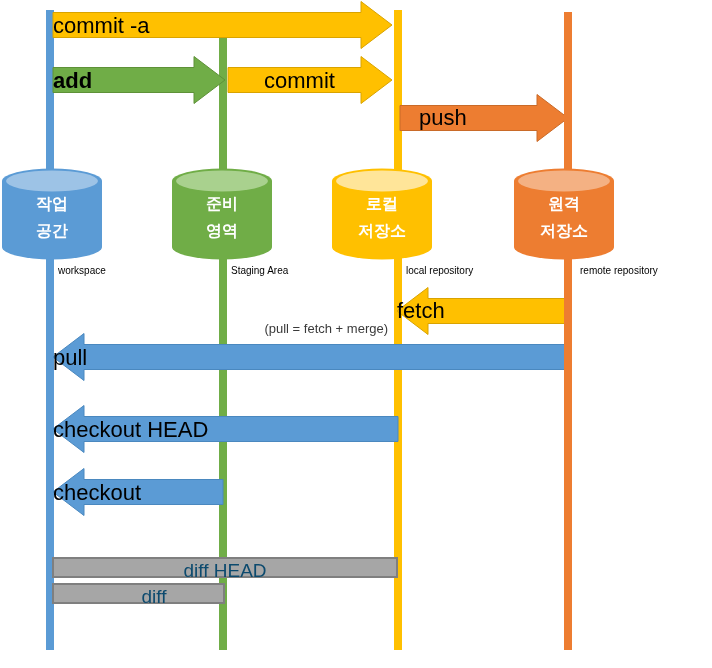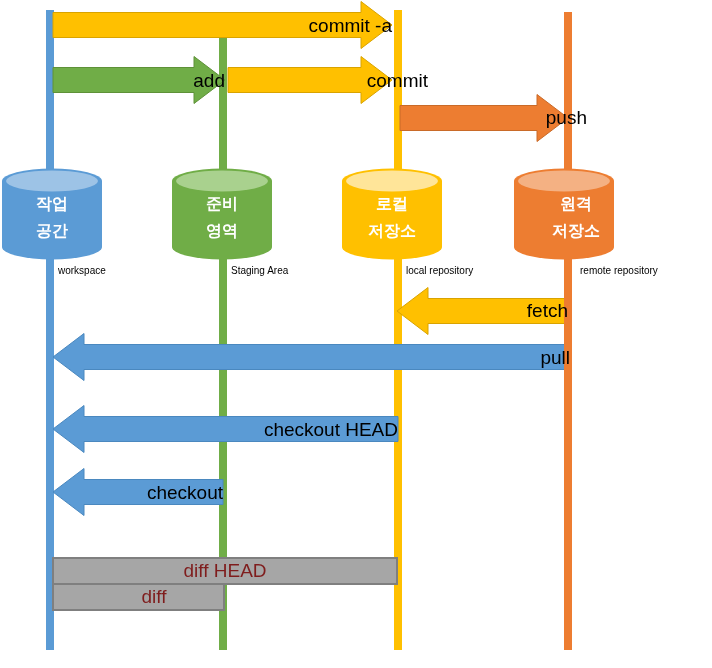--- a/index.html
+++ b/index.html
@@ -16,29 +16,29 @@
 
   
   svg.overlay { position:absolute; left:0; top:0; }
   .p-yellow { fill:#FFC000; stroke:#D9A300; stroke-width:1; }
   .p-green  { fill:#70AD47; stroke:#5E9138; stroke-width:1; }
   .p-orange { fill:#ED7D31; stroke:#C96A28; stroke-width:1; }
   .p-blue   { fill:#5B9BD5; stroke:#4A88BF; stroke-width:1; }
 
   
   .alabel {
-    position:absolute; height:18px; line-height:25px; text-align:right;
-    font-size:19px; font-weight:500; color:#000; white-space:nowrap;
+    position:absolute; height:18px; line-height:25px; text-align:left;
+    font-size:22px; font-weight:500; color:#000; white-space:nowrap;
   }
 
   
   .graybar {
-    position:absolute; height:28px; box-sizing:border-box;
+    position:absolute; height:21px; box-sizing:border-box;
     background:#A6A6A6; border:2px solid #7F7F7F;
-    text-align:center; font-size:19px; font-weight:500; line-height:24px; color:#7f1d1d;
+    text-align:center; font-size:19px; font-weight:500; line-height:24px; color:#0c4a6e;
   }
 
   
   .cyl { position:absolute; width:100px; height:92px; }
   .cyl svg { position:absolute; left:0; top:0; }
   .ctext {
     position:absolute; left:0; right:0; top:22px; text-align:center;
     color:#fff; font-size:16px; line-height:27px; font-weight:600; white-space:nowrap;
   }
   .cyl-blue .cbody{fill:#5B9BD5;}   .cyl-blue .ctop{fill:#9DC3E6;}
@@ -72,28 +72,29 @@
     <polygon class="p-orange" points="400,105.5 537,105.5 537,94.5 568,118 537,141.5 537,130.5 400,130.5"></polygon>
     <polygon class="p-yellow" points="568,298.5 428,298.5 428,287.5 397,311 428,334.5 428,323.5 568,323.5"></polygon>
     <polygon class="p-blue" points="570,344.5 84,344.5 84,333.5 53,357 84,380.5 84,369.5 570,369.5"></polygon>
     <polygon class="p-blue" points="398,416.5 84,416.5 84,405.5 53,429 84,452.5 84,441.5 398,441.5"></polygon>
     <polygon class="p-blue" points="223,479.5 84,479.5 84,468.5 53,492 84,515.5 84,504.5 223,504.5"></polygon>
   </svg>
 
   <div class="vline v-orange" style="left:564px; top:12px; height:638px;"></div>
 
   <span class="alabel" style="left:53px;  top:13px;  width:339px;">commit -a</span>
-  <span class="alabel" style="left:53px;  top:68px;  width:172px;">add</span>
+  <span class="alabel" style="left:53px;  top:68px;  width:172px;font-weight:bold;">add</span>
   <span class="alabel" style="left:228px; top:68px;  width:164px;padding-left:36px;">commit</span>
   <span class="alabel" style="left:400px; top:105px; width:168px;padding-left:19px;">push</span>
   <span class="alabel" style="left:397px; top:298px; width:171px;">fetch</span>
   <span class="alabel" style="left:53px;  top:345px; width:517px;">pull</span>
   <span class="alabel" style="left:53px;  top:417px; width:345px;">checkout HEAD</span>
   <span class="alabel" style="left:53px;  top:480px; width:170px;">checkout</span>
 
+  <span class="note">(pull = fetch + merge)</span>
 
   <div class="graybar" style="left:52px; top:557px; width:346px;">diff HEAD</div>
   <div class="graybar" style="left:52px; top:583px; width:173px;padding-left:31px;">diff</div>
 
   <div class="cyl cyl-blue" style="left:2px; top:168px;">
     <svg width="100" height="92" viewBox="0 0 100 92">
       <path class="cbody" d="M0,13 A50,12.5 0 0 1 100,13 L100,79 A50,12.5 0 0 1 0,79 Z"></path>
       <ellipse class="ctop" cx="50" cy="13" rx="46" ry="10.5"></ellipse>
     </svg>
     <div class="ctext">
@@ -106,32 +107,32 @@
     <svg width="100" height="92" viewBox="0 0 100 92">
       <path class="cbody" d="M0,13 A50,12.5 0 0 1 100,13 L100,79 A50,12.5 0 0 1 0,79 Z"></path>
       <ellipse class="ctop" cx="50" cy="13" rx="46" ry="10.5"></ellipse>
     </svg>
     <div class="ctext">
       <div>준비</div>
       <div>영역</div>
     </div>
   </div>
 
-  <div class="cyl cyl-yellow" style="left:342px; top:168px;">
+  <div class="cyl cyl-yellow" style="left:332px; top:168px;">
     <svg width="100" height="92" viewBox="0 0 100 92">
       <path class="cbody" d="M0,13 A50,12.5 0 0 1 100,13 L100,79 A50,12.5 0 0 1 0,79 Z"></path>
       <ellipse class="ctop" cx="50" cy="13" rx="46" ry="10.5"></ellipse>
     </svg>
     <div class="ctext">
       <div>로컬</div>
       <div>저장소</div>
     </div>
   </div>
 
-  <div class="cyl cyl-orange" style="left:514px; top:168px;padding-left:24px;">
+  <div class="cyl cyl-orange" style="left:514px; top:168px;">
     <svg width="100" height="92" viewBox="0 0 100 92">
       <path class="cbody" d="M0,13 A50,12.5 0 0 1 100,13 L100,79 A50,12.5 0 0 1 0,79 Z"></path>
       <ellipse class="ctop" cx="50" cy="13" rx="46" ry="10.5"></ellipse>
     </svg>
     <div class="ctext">
       <div>원격</div>
       <div>저장소</div>
     </div>
   </div>
 

